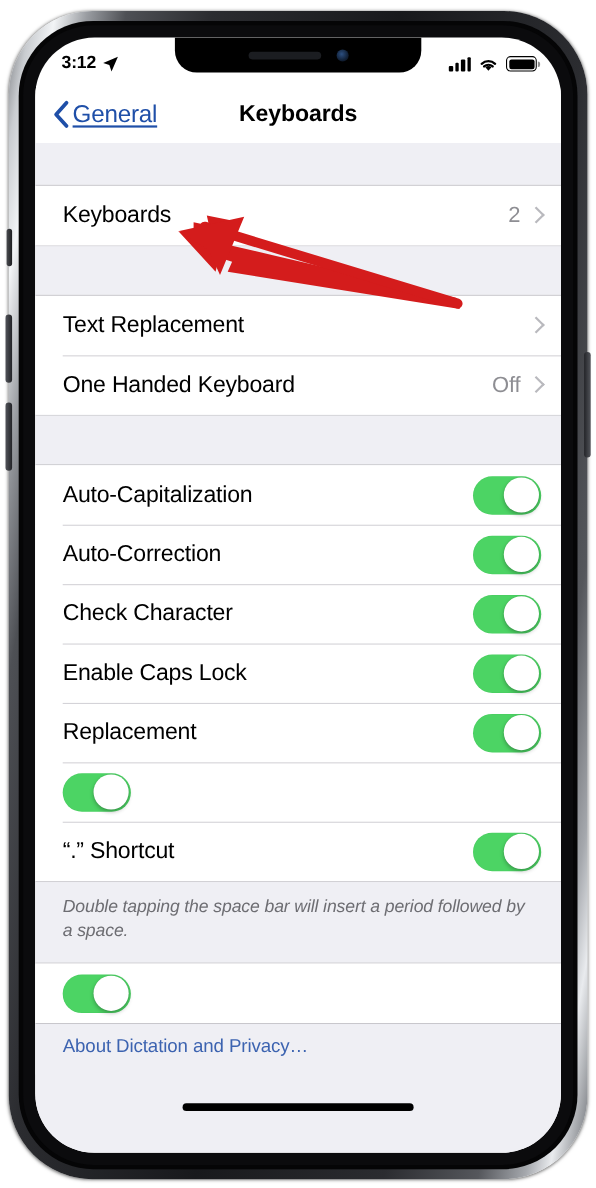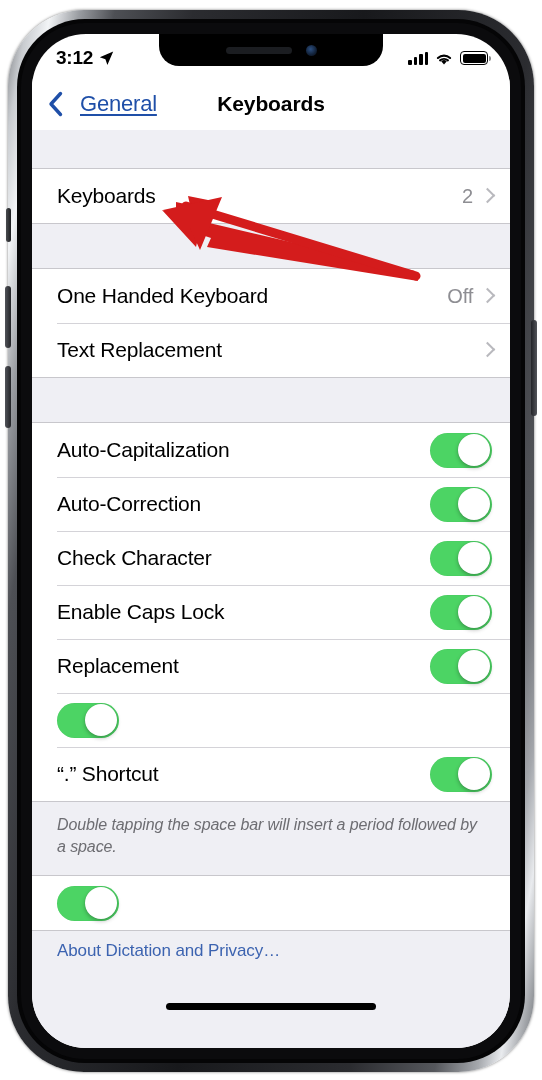--- a/index.html
+++ b/index.html
@@ -154,21 +154,21 @@
     align-items: center;
     justify-content: space-between;
     padding: 0 22px 0 24px;
     box-sizing: border-box;
     color: #000000;
   }
   .status-left {
     display: flex;
     align-items: center;
     gap: 5px;
-    font-size: 19px;
+    font-size: 16px;
     font-weight: bold;
     letter-spacing: -0.2px;
     padding-top: 4px;
   }
   .status-right {
     display: flex;
     align-items: center;
     gap: 6px;
     padding-top: 4px;
   }
@@ -223,21 +223,21 @@
     width: 478px;
     height: 52px;
     background: #ffffff;
     z-index: 18;
     display: flex;
     align-items: center;
   }
   .nav-back {
     display: flex;
     align-items: center;
-    gap: 17px;
+    gap: 3px;
     padding-left: 16px;
     cursor: pointer;
   }
   .nav-back-label {
     font-size: 22px;
     color: #1f4fa8;
     text-decoration: underline;
     text-underline-offset: 3px;
     letter-spacing: -0.2px;
   }
@@ -463,30 +463,30 @@
             <span class="row-value">2</span>
             <span class="chevron"></span>
           </span>
         </div>
       </div>
 
       <div class="gap gap-mid-1"></div>
 
       <div class="group">
         <div class="row">
+          <span class="row-label">Text Replacement</span>
+          <span class="row-right">
+            <span class="row-value"></span>
+            <span class="chevron"></span>
+          </span>
+        </div>
+        <div class="row">
           <span class="row-label">One Handed Keyboard</span>
           <span class="row-right">
             <span class="row-value">Off</span>
-            <span class="chevron"></span>
-          </span>
-        </div>
-        <div class="row">
-          <span class="row-label">Text Replacement</span>
-          <span class="row-right">
-            <span class="row-value"></span>
             <span class="chevron"></span>
           </span>
         </div>
       </div>
 
       <div class="gap gap-mid-2"></div>
 
       <div class="group">
         <div class="row">
           <span class="row-label">Auto-Capitalization</span>

